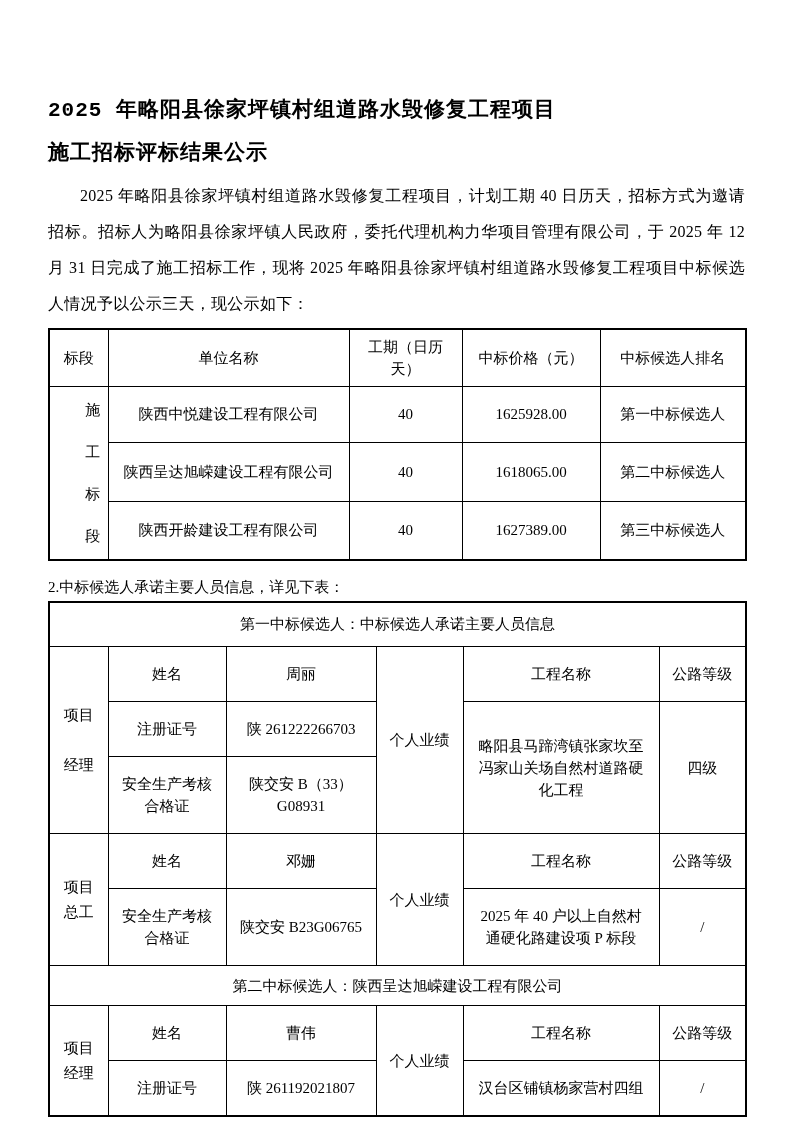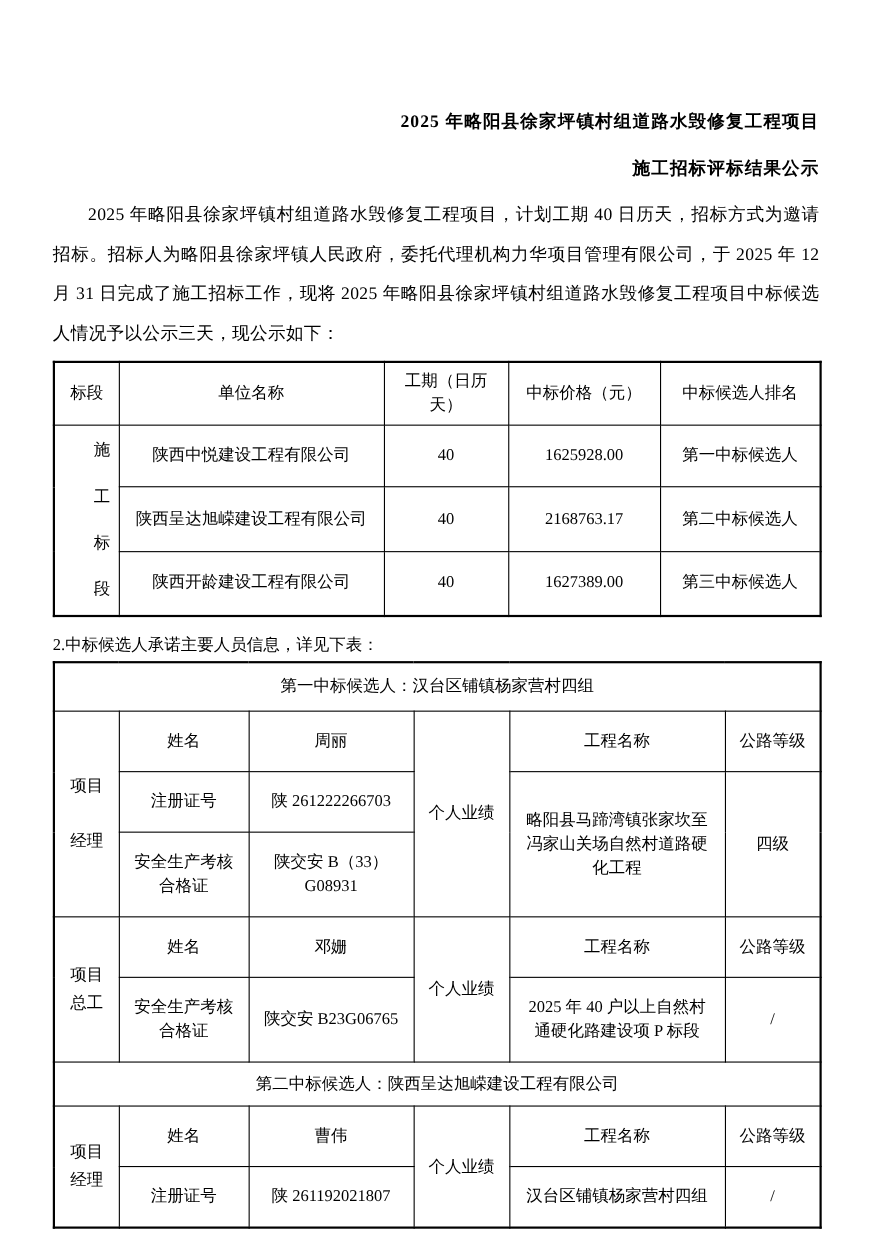--- a/index.html
+++ b/index.html
@@ -5,21 +5,21 @@
   * { margin:0; padding:0; box-sizing:border-box; }
   html, body { background:#ffffff; }
   body {
     width:793px; height:1122px;
     font-family:"Liberation Serif","DejaVu Serif",serif;
     color:#000; overflow:hidden;
   }
   .page { width:793px; height:1122px; background:#fff; }
   .content { padding:97px 48px 0 48px; }
 
-  .title { font-size:16px; font-weight:700; text-align:right; letter-spacing:1px; line-height:28px; }
+  .title { font-size:21px; font-weight:700; text-align:left; letter-spacing:1px; line-height:28px;font-family:Liberation Mono, monospace; }
   .title.second { margin-top:15px; }
 
   .intro {
     margin-top:10px; font-size:16px; line-height:36px;
     text-align:justify; text-indent:32px; letter-spacing:0.3px;
   }
 
   .sec-heading { font-size:15px; line-height:20px; }
   #sec1-heading { margin-top:22px; }
   #sec2-heading { margin-top:16px; }
@@ -77,21 +77,21 @@
           <td class="seg" rowspan="3">施工
 标段</td>
           <td>陕西中悦建设工程有限公司</td>
           <td>40</td>
           <td>1625928.00</td>
           <td>第一中标候选人</td>
         </tr>
         <tr class="h44">
           <td>陕西呈达旭嵘建设工程有限公司</td>
           <td>40</td>
-          <td>2168763.17</td>
+          <td>1618065.00</td>
           <td>第二中标候选人</td>
         </tr>
         <tr class="h44">
           <td>陕西开龄建设工程有限公司</td>
           <td>40</td>
           <td>1627389.00</td>
           <td>第三中标候选人</td>
         </tr>
       </tbody>
     </table>
@@ -102,21 +102,21 @@
       <colgroup>
         <col style="width:59px">
           <col style="width:118px">
           <col style="width:150px">
         <col style="width:87px">
           <col style="width:196px">
           <col style="width:87px">
       </colgroup>
       <tbody>
         <tr class="h45">
-          <td colspan="6">第一中标候选人：汉台区铺镇杨家营村四组</td>
+          <td colspan="6">第一中标候选人：中标候选人承诺主要人员信息</td>
         </tr>
         <tr class="h45">
           <td class="role-tall" rowspan="3">项目
 经理</td>
           <td class="lbl">姓名</td>
           <td>周丽</td>
           <td rowspan="3">个人业绩</td>
           <td>工程名称</td>
           <td>公路等级</td>
         </tr>

